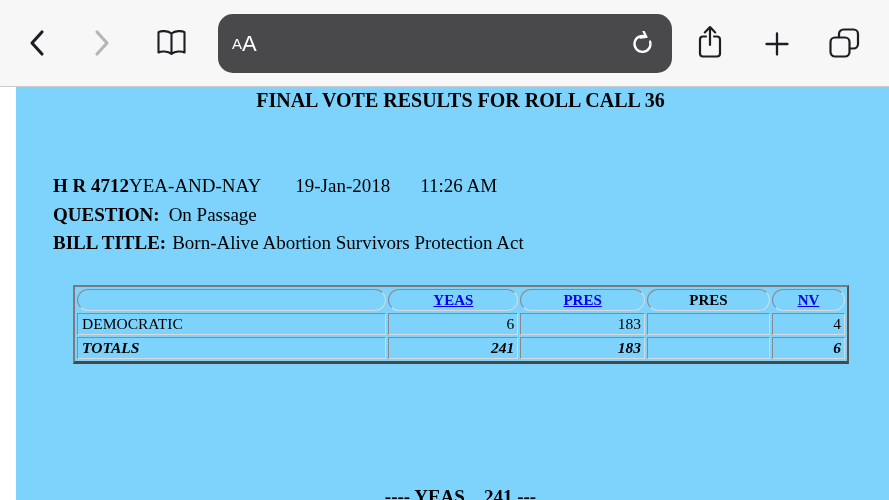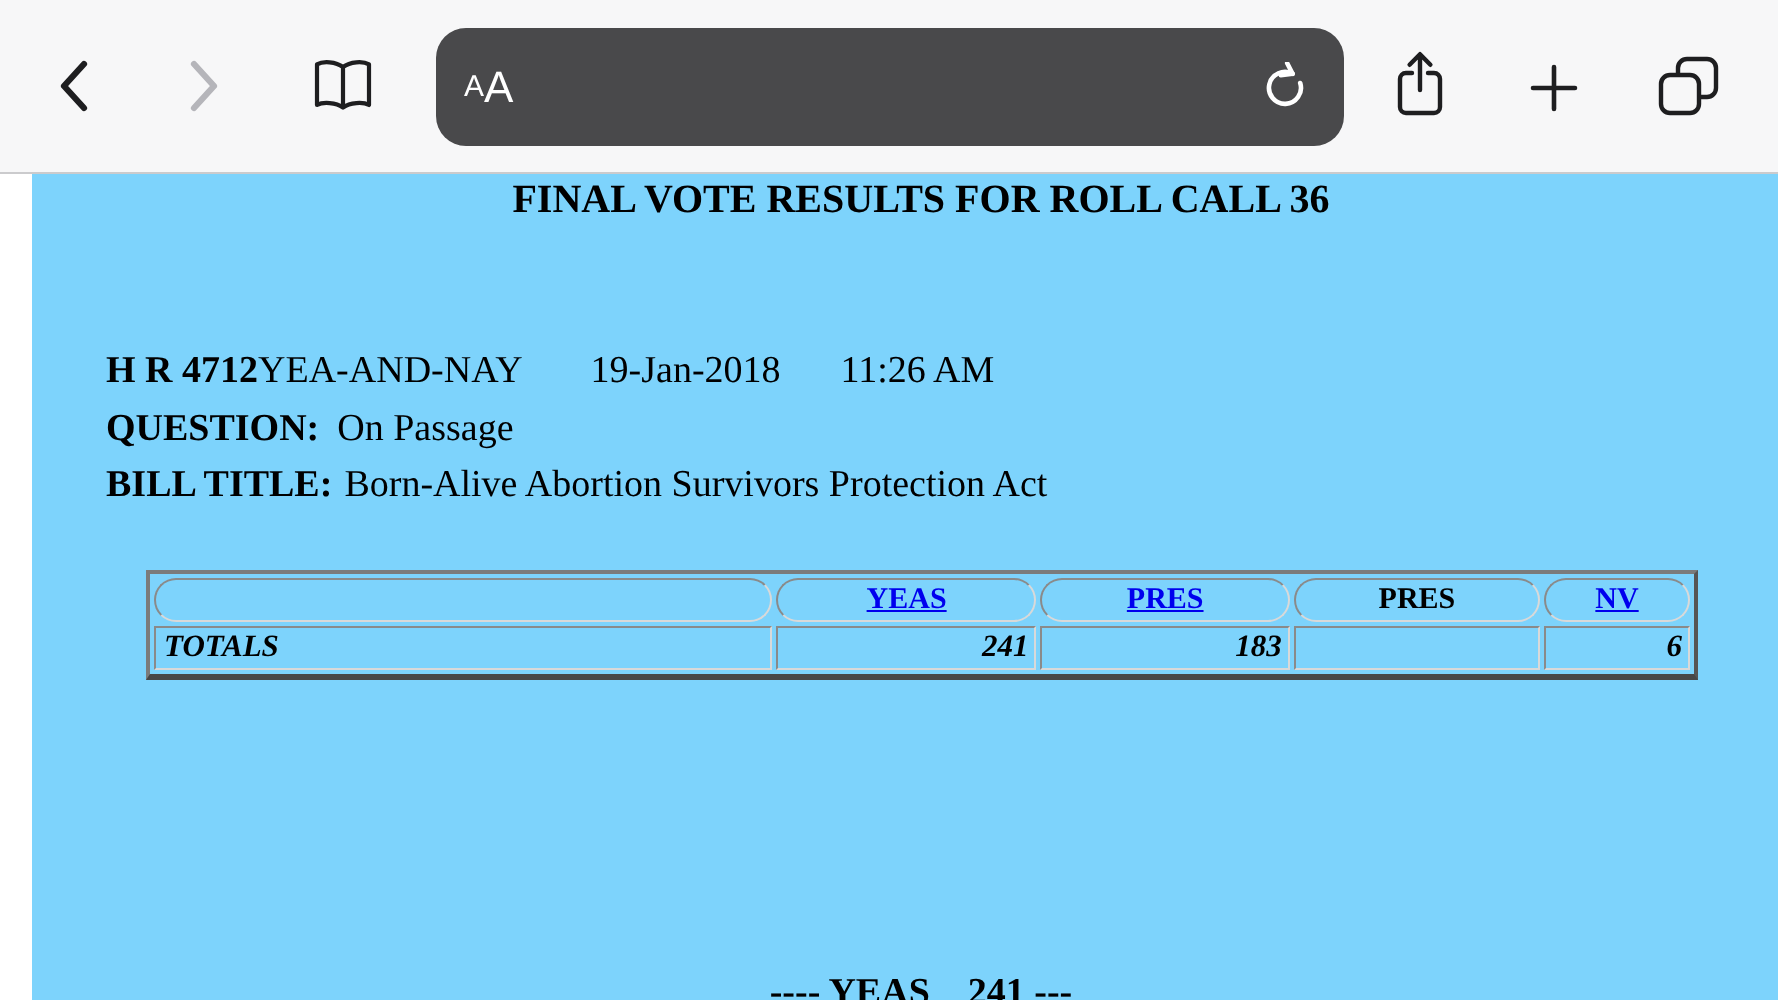--- a/index.html
+++ b/index.html
@@ -145,20 +145,27 @@
       <thead>
         <tr>
           <th></th>
           <th><a href="#">YEAS</a></th>
           <th><a href="#">PRES</a></th>
           <th><span>PRES</span></th>
           <th><a href="#">NV</a></th>
         </tr>
       </thead>
       <tbody>
+        <tr>
+          <td class="party">DEMOCRATIC</td>
+          <td class="num">6</td>
+          <td class="num">183</td>
+          <td class="num"></td>
+          <td class="num">4</td>
+        </tr>
         <tr class="totals">
           <td class="party">TOTALS</td>
           <td class="num">241</td>
           <td class="num">183</td>
           <td class="num"></td>
           <td class="num">6</td>
         </tr>
       </tbody>
     </table>
 

